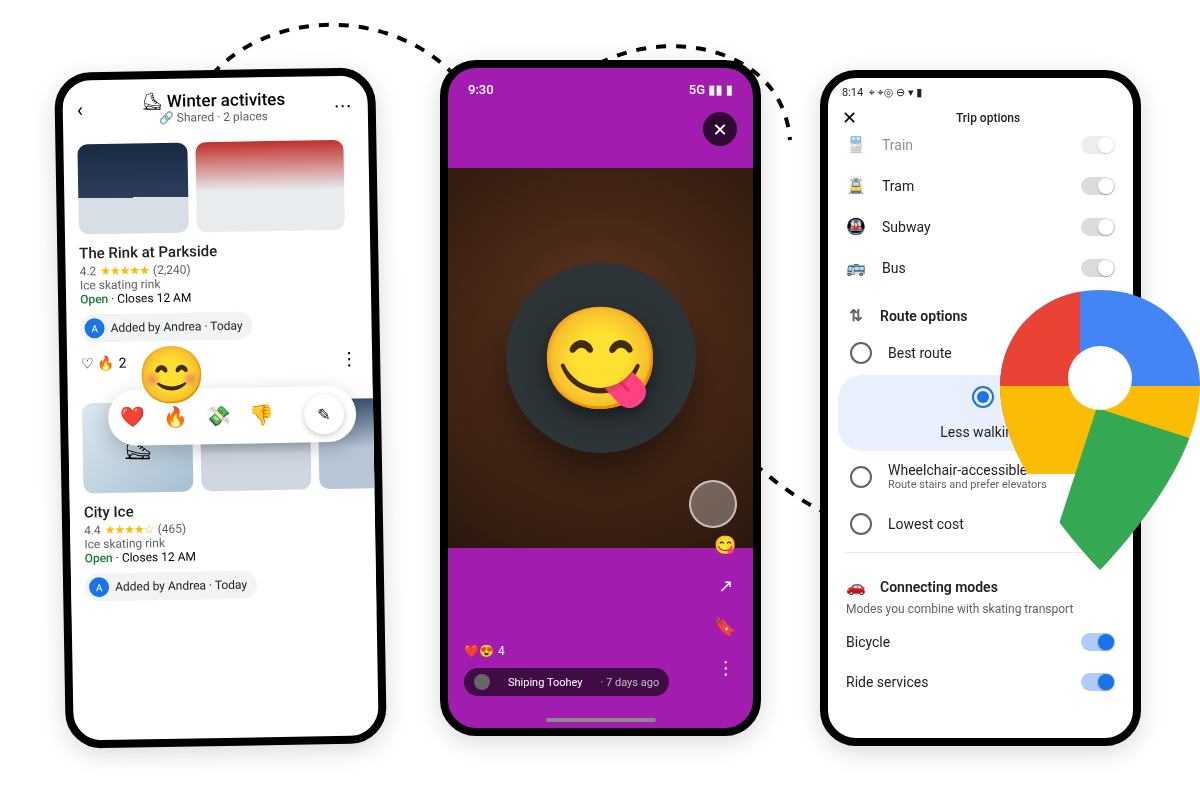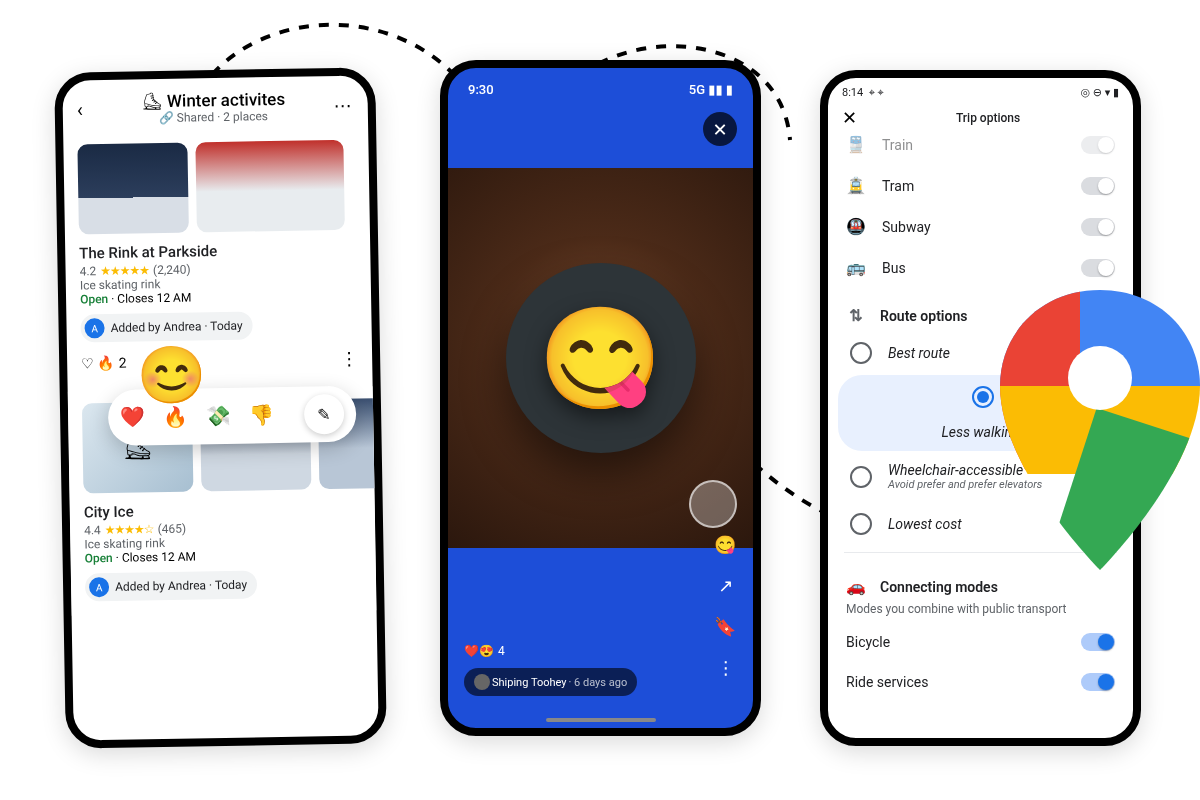--- a/index.html
+++ b/index.html
@@ -8,21 +8,21 @@
     font-family: 'Google Sans', -apple-system, Roboto, Arial, sans-serif;
     overflow: hidden;
   }
   .stage { position: relative; width: 1120px; height: 680px; margin: 0 auto; }
   .phone {
     position: absolute; width: var(--phone-w); height: var(--phone-h);
     border: 8px solid #000; border-radius: 36px; background: #fff;
     box-shadow: 0 6px 24px rgba(0,0,0,.15); overflow: hidden;
   }
   .phone1 { left: 20px;  top: 10px;  transform: rotate(-1deg); }
-  .phone2 { left: 400px; top: 0; background:#1d4ed8; }
+  .phone2 { left: 400px; top: 0; background:#a21caf; }
   .phone3 { left: 780px; top: 10px; }
   
   .curve { position:absolute; fill:none; stroke:#000; stroke-width:4; stroke-dasharray:10 10; }
   
   .list-hdr { display:flex; align-items:center; padding:12px 14px; }
   .back-arr { font-size:20px; margin-right:10px; }
   .list-title { flex:1; text-align:center; }
   .list-title h1 { font-size:17px; font-weight:500; margin:0; }
   .list-title .sub { font-size:12px; color:#5f6368; }
   .dots3 { font-size:18px; letter-spacing:2px; }
@@ -61,43 +61,43 @@
     position:absolute; inset:100px 0 180px 0;
     background: radial-gradient(circle at 50% 45%, #7a4a2d 0%, #4b2a18 40%, #2b170d 100%);
     display:flex; align-items:center; justify-content:center;
   }
   .plate { width:190px; height:190px; border-radius:50%; background:#2d3438; display:flex; align-items:center; justify-content:center; box-shadow:0 20px 40px rgba(0,0,0,.5); position:relative; }
   .bagel-face { font-size:100px; filter:drop-shadow(0 8px 10px rgba(0,0,0,.5)); }
   .cam-btn { position:absolute; right:16px; bottom:200px; width:44px; height:44px; border-radius:50%; background:rgba(255,255,255,.3); border:2px solid rgba(255,255,255,.6); }
   .vstack { position:absolute; right:16px; bottom:50px; display:flex; flex-direction:column; gap:20px; color:#fff; font-size:18px; }
   .vstack span { text-align:center; }
   .react-count { position:absolute; left:16px; bottom:70px; color:#fff; font-size:12px; display:flex; align-items:center; gap:4px; }
-  .author-pill { position:absolute; left:16px; bottom:32px; background:rgba(0,0,0,.6); color:#fff; font-size:11px; padding:6px 10px; border-radius:14px; display:flex; align-items:center; gap:2px; }
+  .author-pill { position:absolute; left:16px; bottom:32px; background:rgba(0,0,0,.6); color:#fff; font-size:11px; padding:6px 10px; border-radius:14px; display:flex; align-items:center; gap:18px; }
   .author-pill .av { width:16px; height:16px; border-radius:50%; background:#666; display:inline-block; }
   .homebar { position:absolute; bottom:6px; left:50%; transform:translateX(-50%); width:110px; height:4px; background:#888; border-radius:2px; }
   
-  .phone3 .status { display:flex; justify-content:space-between; padding:8px 14px 2px; font-size:11px; color:#202124; }
+  .phone3 .status { display:flex; padding:8px 14px 2px; font-size:11px; color:#202124; }
   .status-icons { display:flex; gap:4px; align-items:center; font-size:11px; }
   .to-hdr { display:flex; align-items:center; padding:6px 14px 10px; }
   .to-hdr .x { font-size:18px; margin-right:30px; }
   .to-hdr h1 { flex:1; text-align:center; font-size:12px; font-weight:500; margin:0 30px 0 0; color:#202124; }
   .opt-row { display:flex; align-items:center; padding:11px 18px; font-size:14px; color:#202124; gap:16px; }
   .opt-row.cutoff { opacity:.5; margin-top:-14px; }
   .opt-icon { width:20px; text-align:center; font-size:16px; color:#5f6368; }
   .toggle { margin-left:auto; width:34px; height:18px; border-radius:10px; background:#dadce0; position:relative; }
   .toggle::after { content:""; position:absolute; right:1px; top:1px; width:16px; height:16px; border-radius:50%; background:#fff; box-shadow:0 1px 2px rgba(0,0,0,.3); }
   .toggle.on { background:#aecbfa; }
   .toggle.on::after { background:#1a73e8; right:1px; }
   .sec-title { display:flex; align-items:center; gap:14px; padding:18px 18px 6px; font-size:14px; font-weight:600; color:#202124; }
   .sec-sub { font-size:12px; color:#5f6368; padding:0 18px 6px; }
   .radio { width:18px; height:18px; border:2px solid #5f6368; border-radius:50%; margin-left:4px; flex:0 0 auto; position:relative; }
   .radio.sel { border-color:#1a73e8; }
   .radio.sel::after { content:""; position:absolute; inset:3px; background:#1a73e8; border-radius:50%; }
   .opt-row.sel { background:#e8f0fe; border-radius:24px; margin:0 10px; padding:11px 8px;flex-direction:column; }
-  .radio-label { display:flex; flex-direction:column;font-style:italic; }
+  .radio-label { display:flex; flex-direction:column; }
   .radio-label small { font-size:11px; color:#5f6368; }
   .hr { height:1px; background:#e8eaed; margin:6px 16px; }
   
   .maps-pin { position:absolute; left:960px; top:230px; width:200px; height:280px; z-index:10; }
 </style>
 </head>
 <body>
 
 <div class="stage">
 
@@ -199,21 +199,21 @@
       <span>🔖</span>
       <span>⋮</span>
     </div>
     <div class="react-count">
       <span>❤️😍</span> 
         <span>4</span>
     </div>
     <div class="author-pill">
       <span class="av"></span>
       <span>Shiping Toohey</span>
-      <span style="opacity:.7;">· 6 days ago</span>
+      <span style="opacity:.7;">· 7 days ago</span>
     </div>
     <div class="homebar"></div>
   </div>
 
   <div class="phone phone3">
     <div class="status">
       <span><span>8:14</span>&nbsp; ⌖ ⌖</span>
       <span class="status-icons">◎ ⊖ ▾ ▮</span>
     </div>
     <div class="to-hdr">
@@ -257,37 +257,37 @@
         <div class="opt-row sel">
           <span class="radio sel"></span>
      <span class="radio-label">
        <span>Less walking</span>
      </span>
         </div>
         <div class="opt-row">
           <span class="radio"></span>
      <span class="radio-label">
        <span>Wheelchair-accessible</span>
-            <small>Avoid prefer and prefer elevators</small>
+            <small>Route stairs and prefer elevators</small>
      </span>
         </div>
         <div class="opt-row">
           <span class="radio"></span>
      <span class="radio-label">
        <span>Lowest cost</span>
      </span>
         </div>
       </div>
     <div class="hr"></div>
 
     <div class="sec-title">
       <span class="opt-icon">🚗</span>
       <span>Connecting modes</span>
     </div>
-    <div class="sec-sub">Modes you combine with public transport</div>
+    <div class="sec-sub">Modes you combine with skating transport</div>
     <div id="conn-list">
         <div class="opt-row">
           <span>Bicycle</span>
      <span class="toggle on"></span>
         </div>
         <div class="opt-row">
           <span>Ride services</span>
      <span class="toggle on"></span>
         </div>
       </div>

